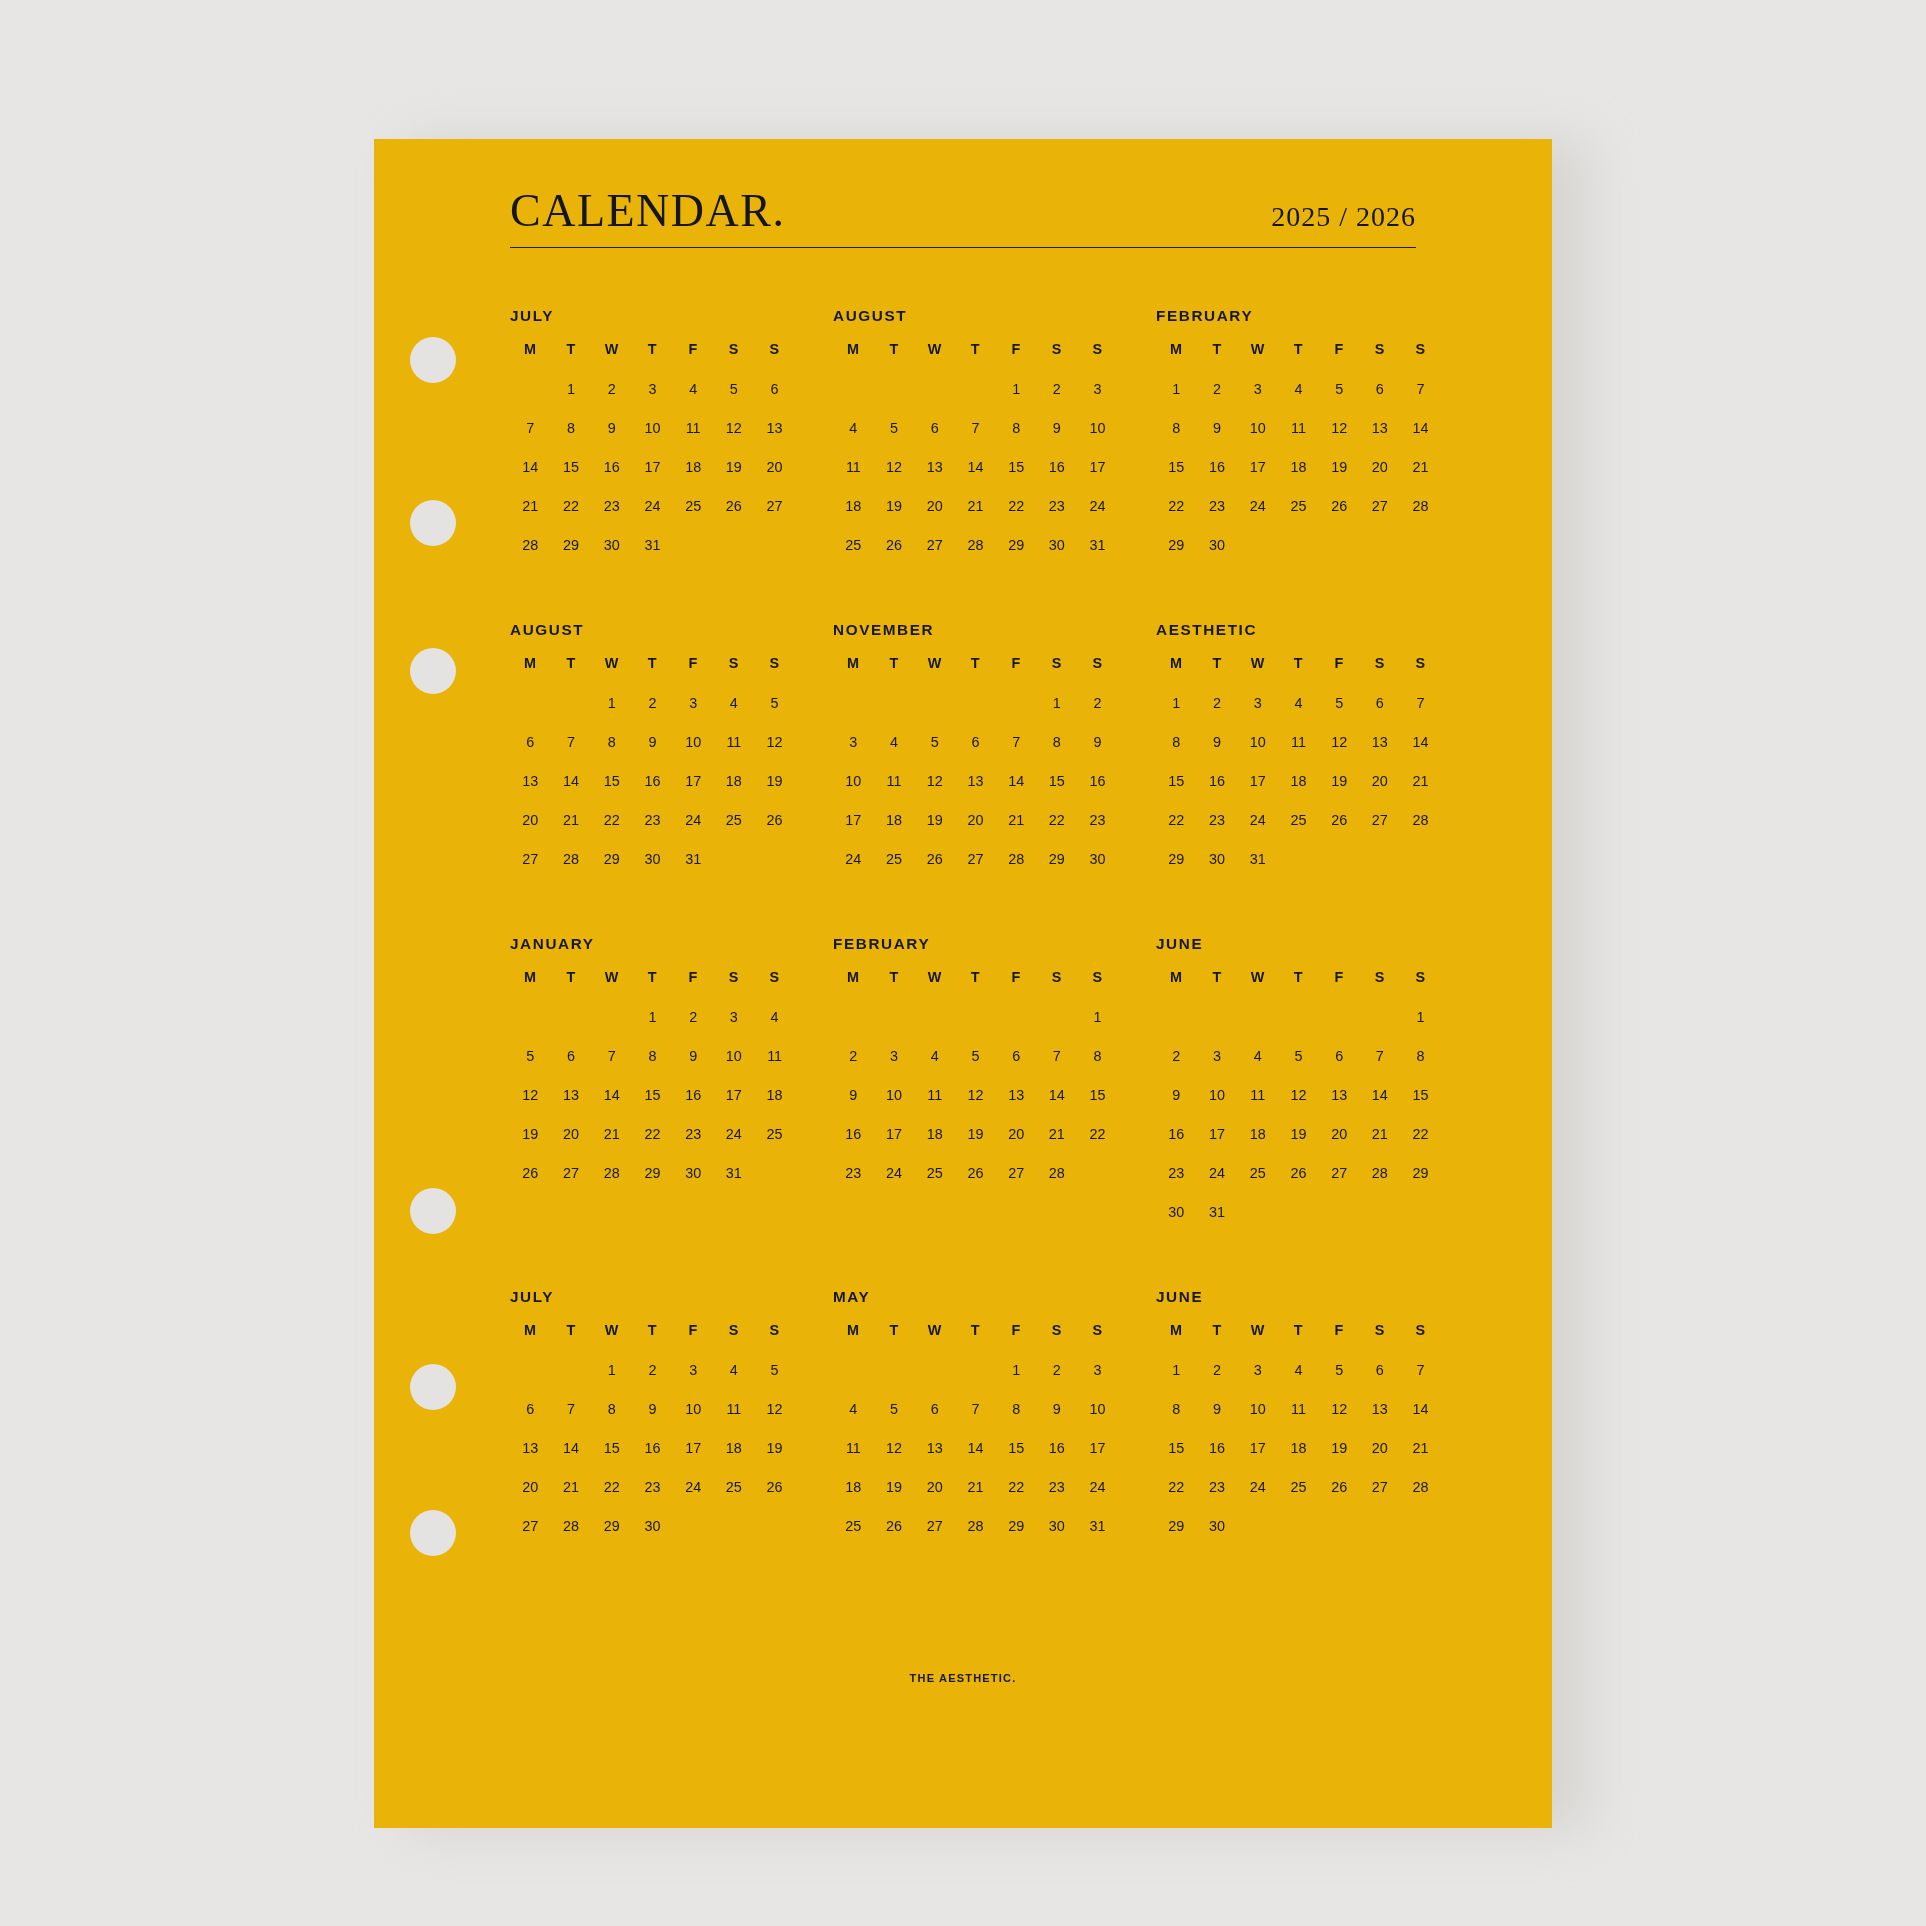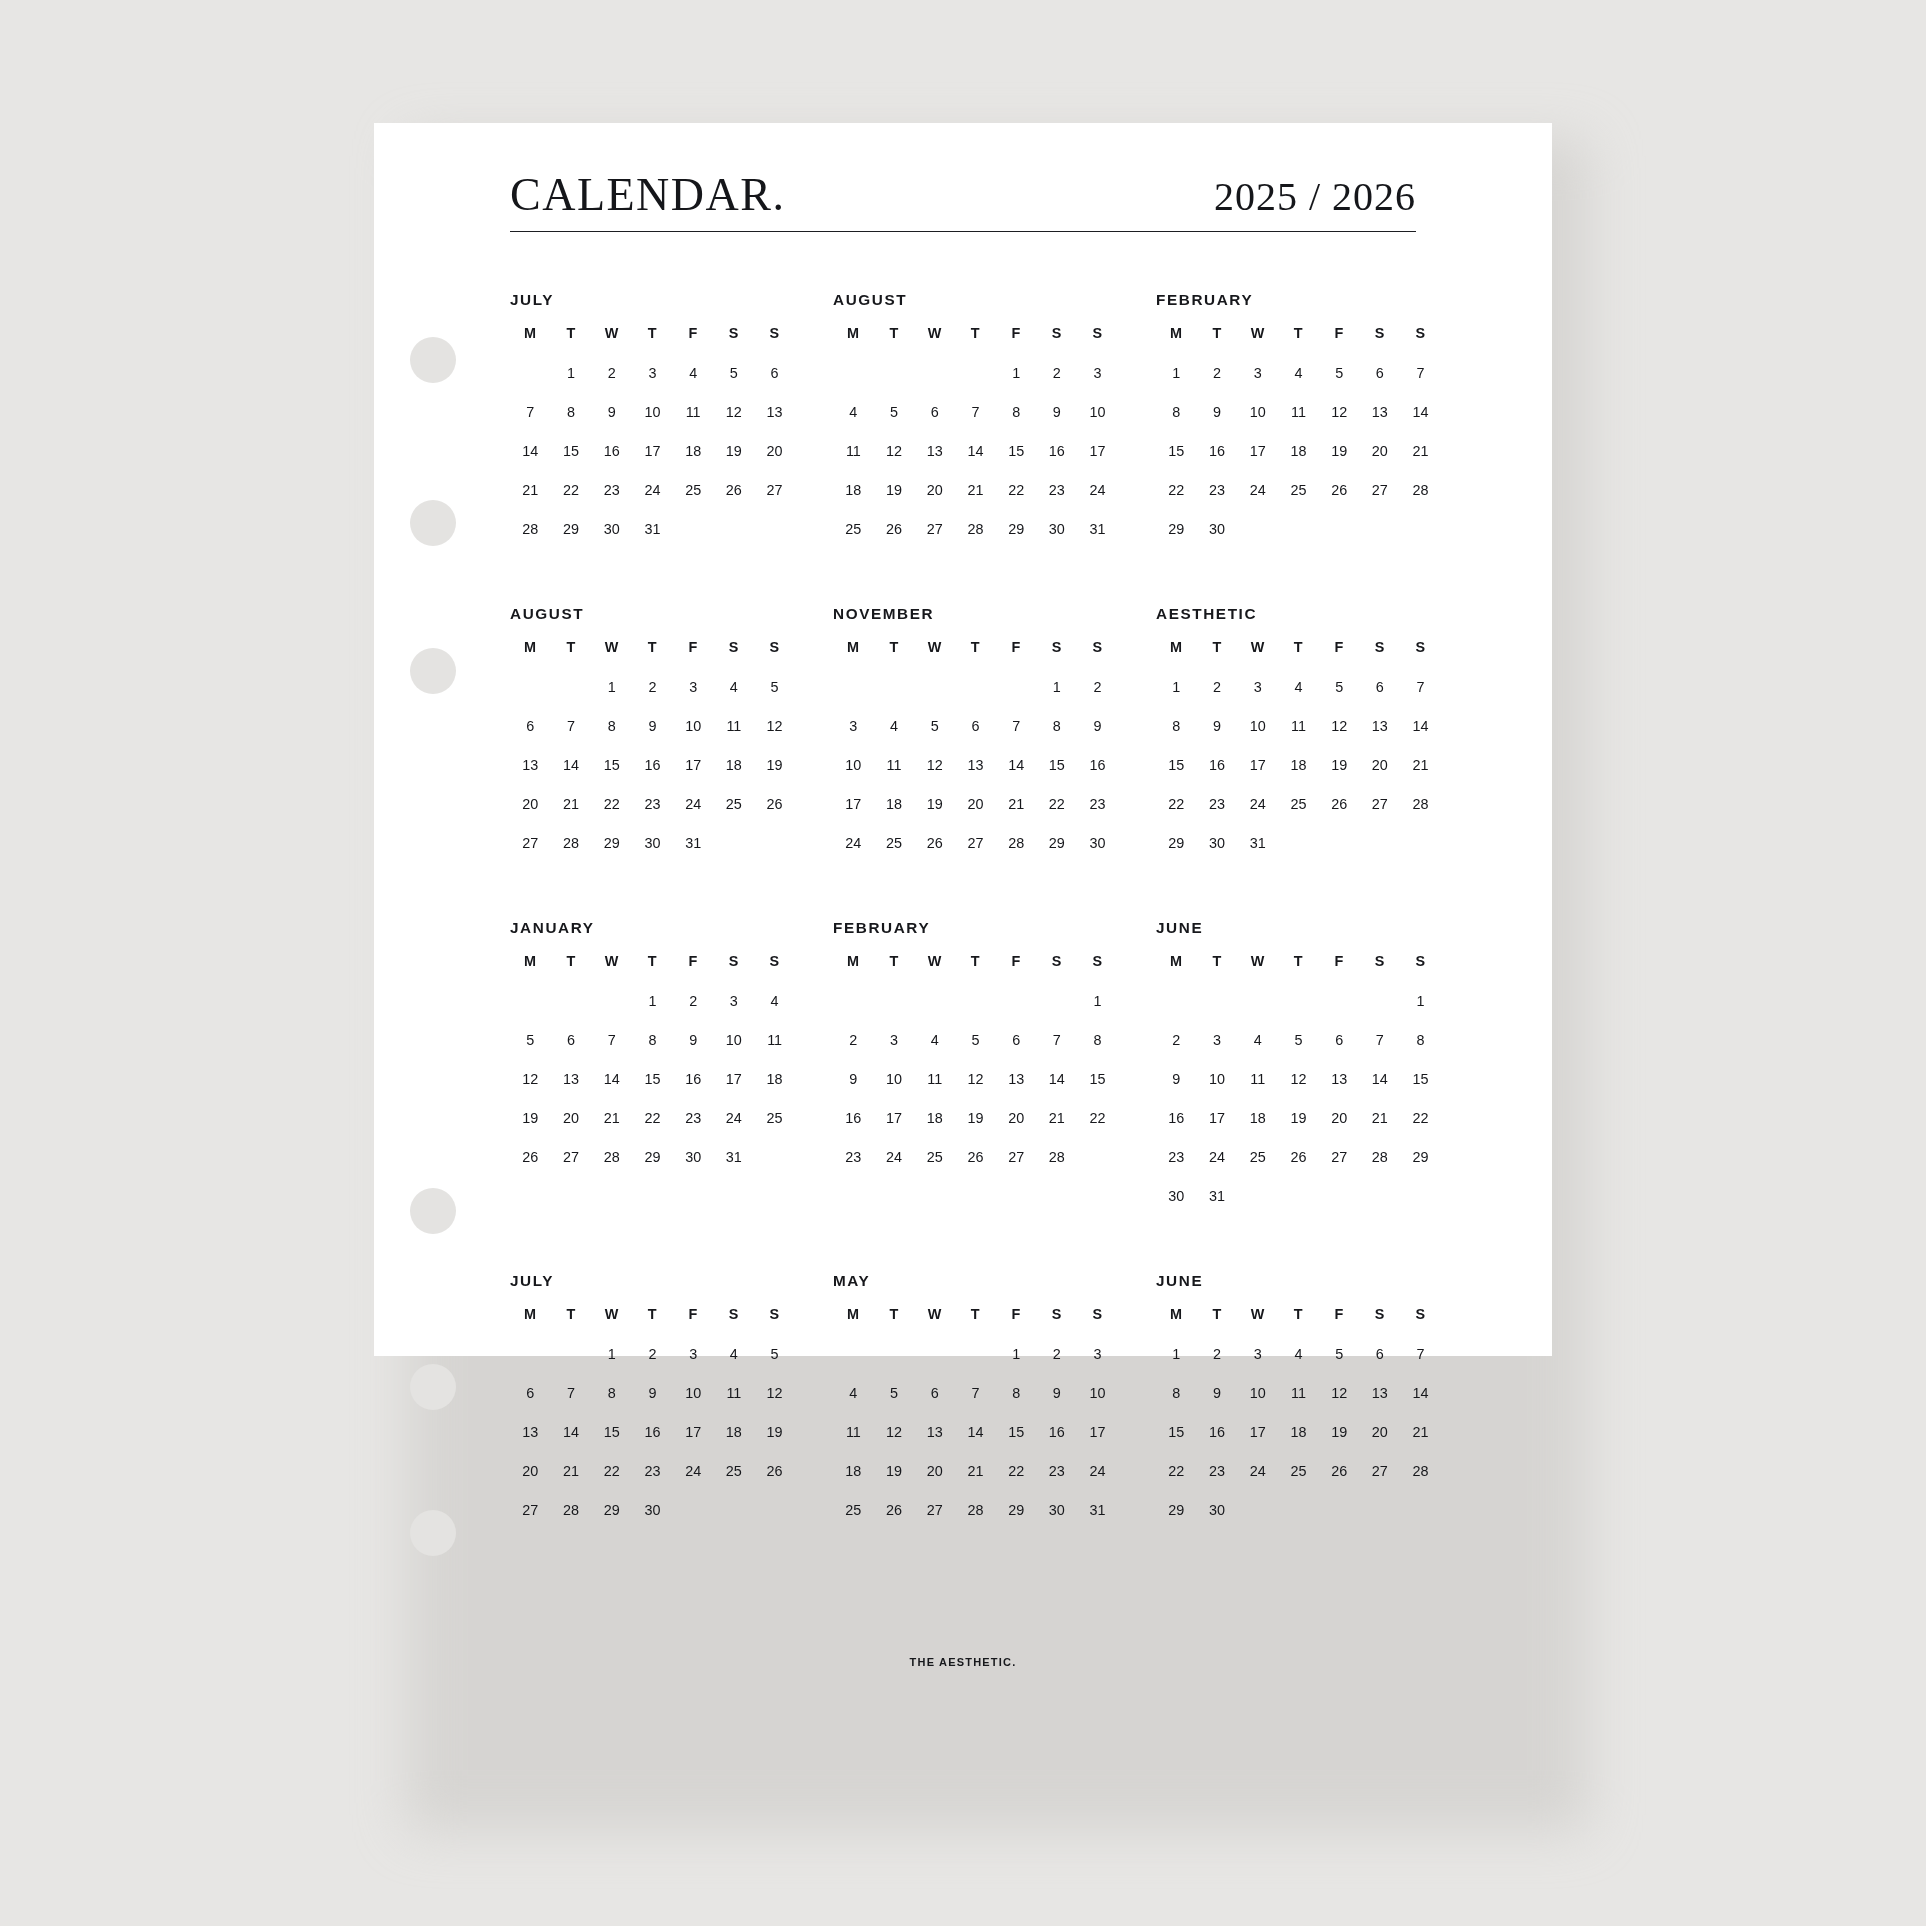--- a/index.html
+++ b/index.html
@@ -25,24 +25,24 @@
     width: 1183px;
     height: 1693px;
     background: #c9c7c4;
     filter: blur(26px);
     opacity: .55;
     border-radius: 2px;
   }
   .page {
     position: absolute;
     left: 374px;
-    top: 123px;
+    top: 139px;
     width: 1178px;
-    height: 1233px;
-    background: #ffffff;
+    height: 1689px;
+    background: #eab308;
   }
   
   .hole {
     position: absolute;
     width: 46px;
     height: 46px;
     border-radius: 50%;
     background: #e4e3e1;
   }
   .header {
@@ -57,21 +57,21 @@
     justify-content: space-between;
   }
   .title {
     font-family: "Liberation Serif", serif;
     font-size: 46px;
     letter-spacing: 1.5px;
     color: #15161a;
   }
   .years {
     font-family: "Liberation Serif", serif;
-    font-size: 40px;
+    font-size: 28px;
     letter-spacing: 1px;
     color: #15161a;
   }
   .rule {
     margin-top: 10px;
     border-bottom: 1px solid #1d1e22;
     width: 100%;
   }
   .grid {
     position: absolute;

